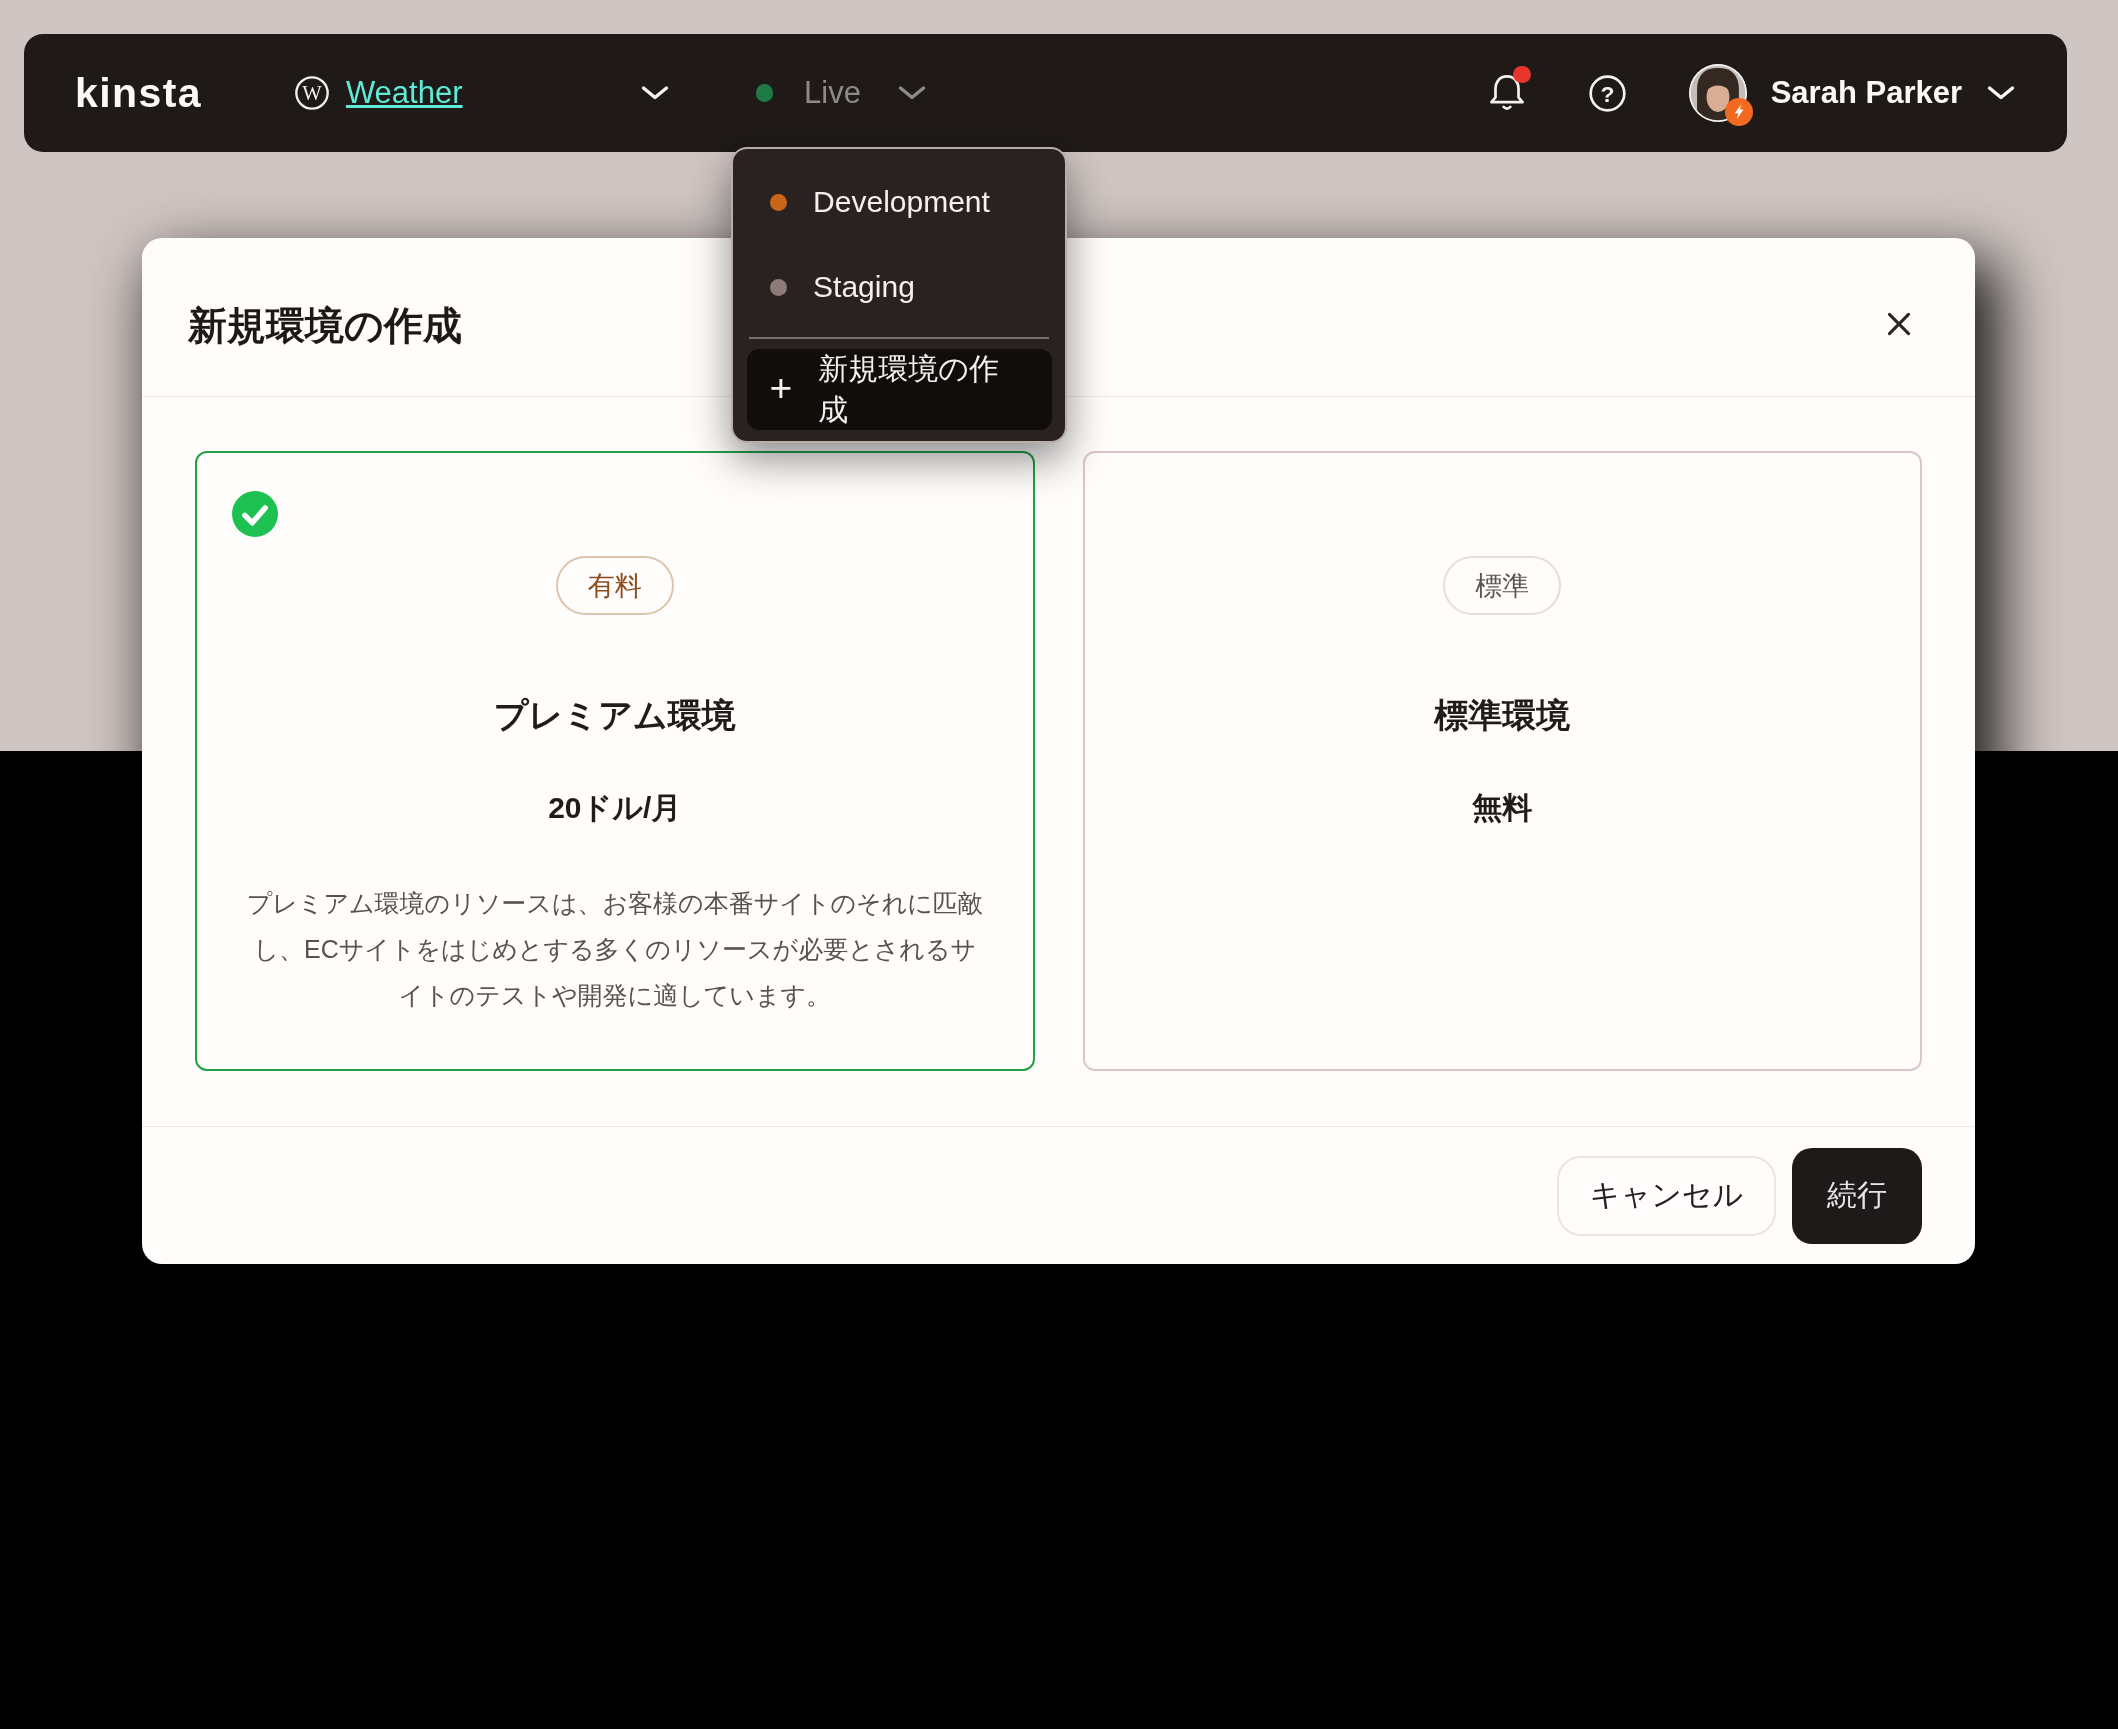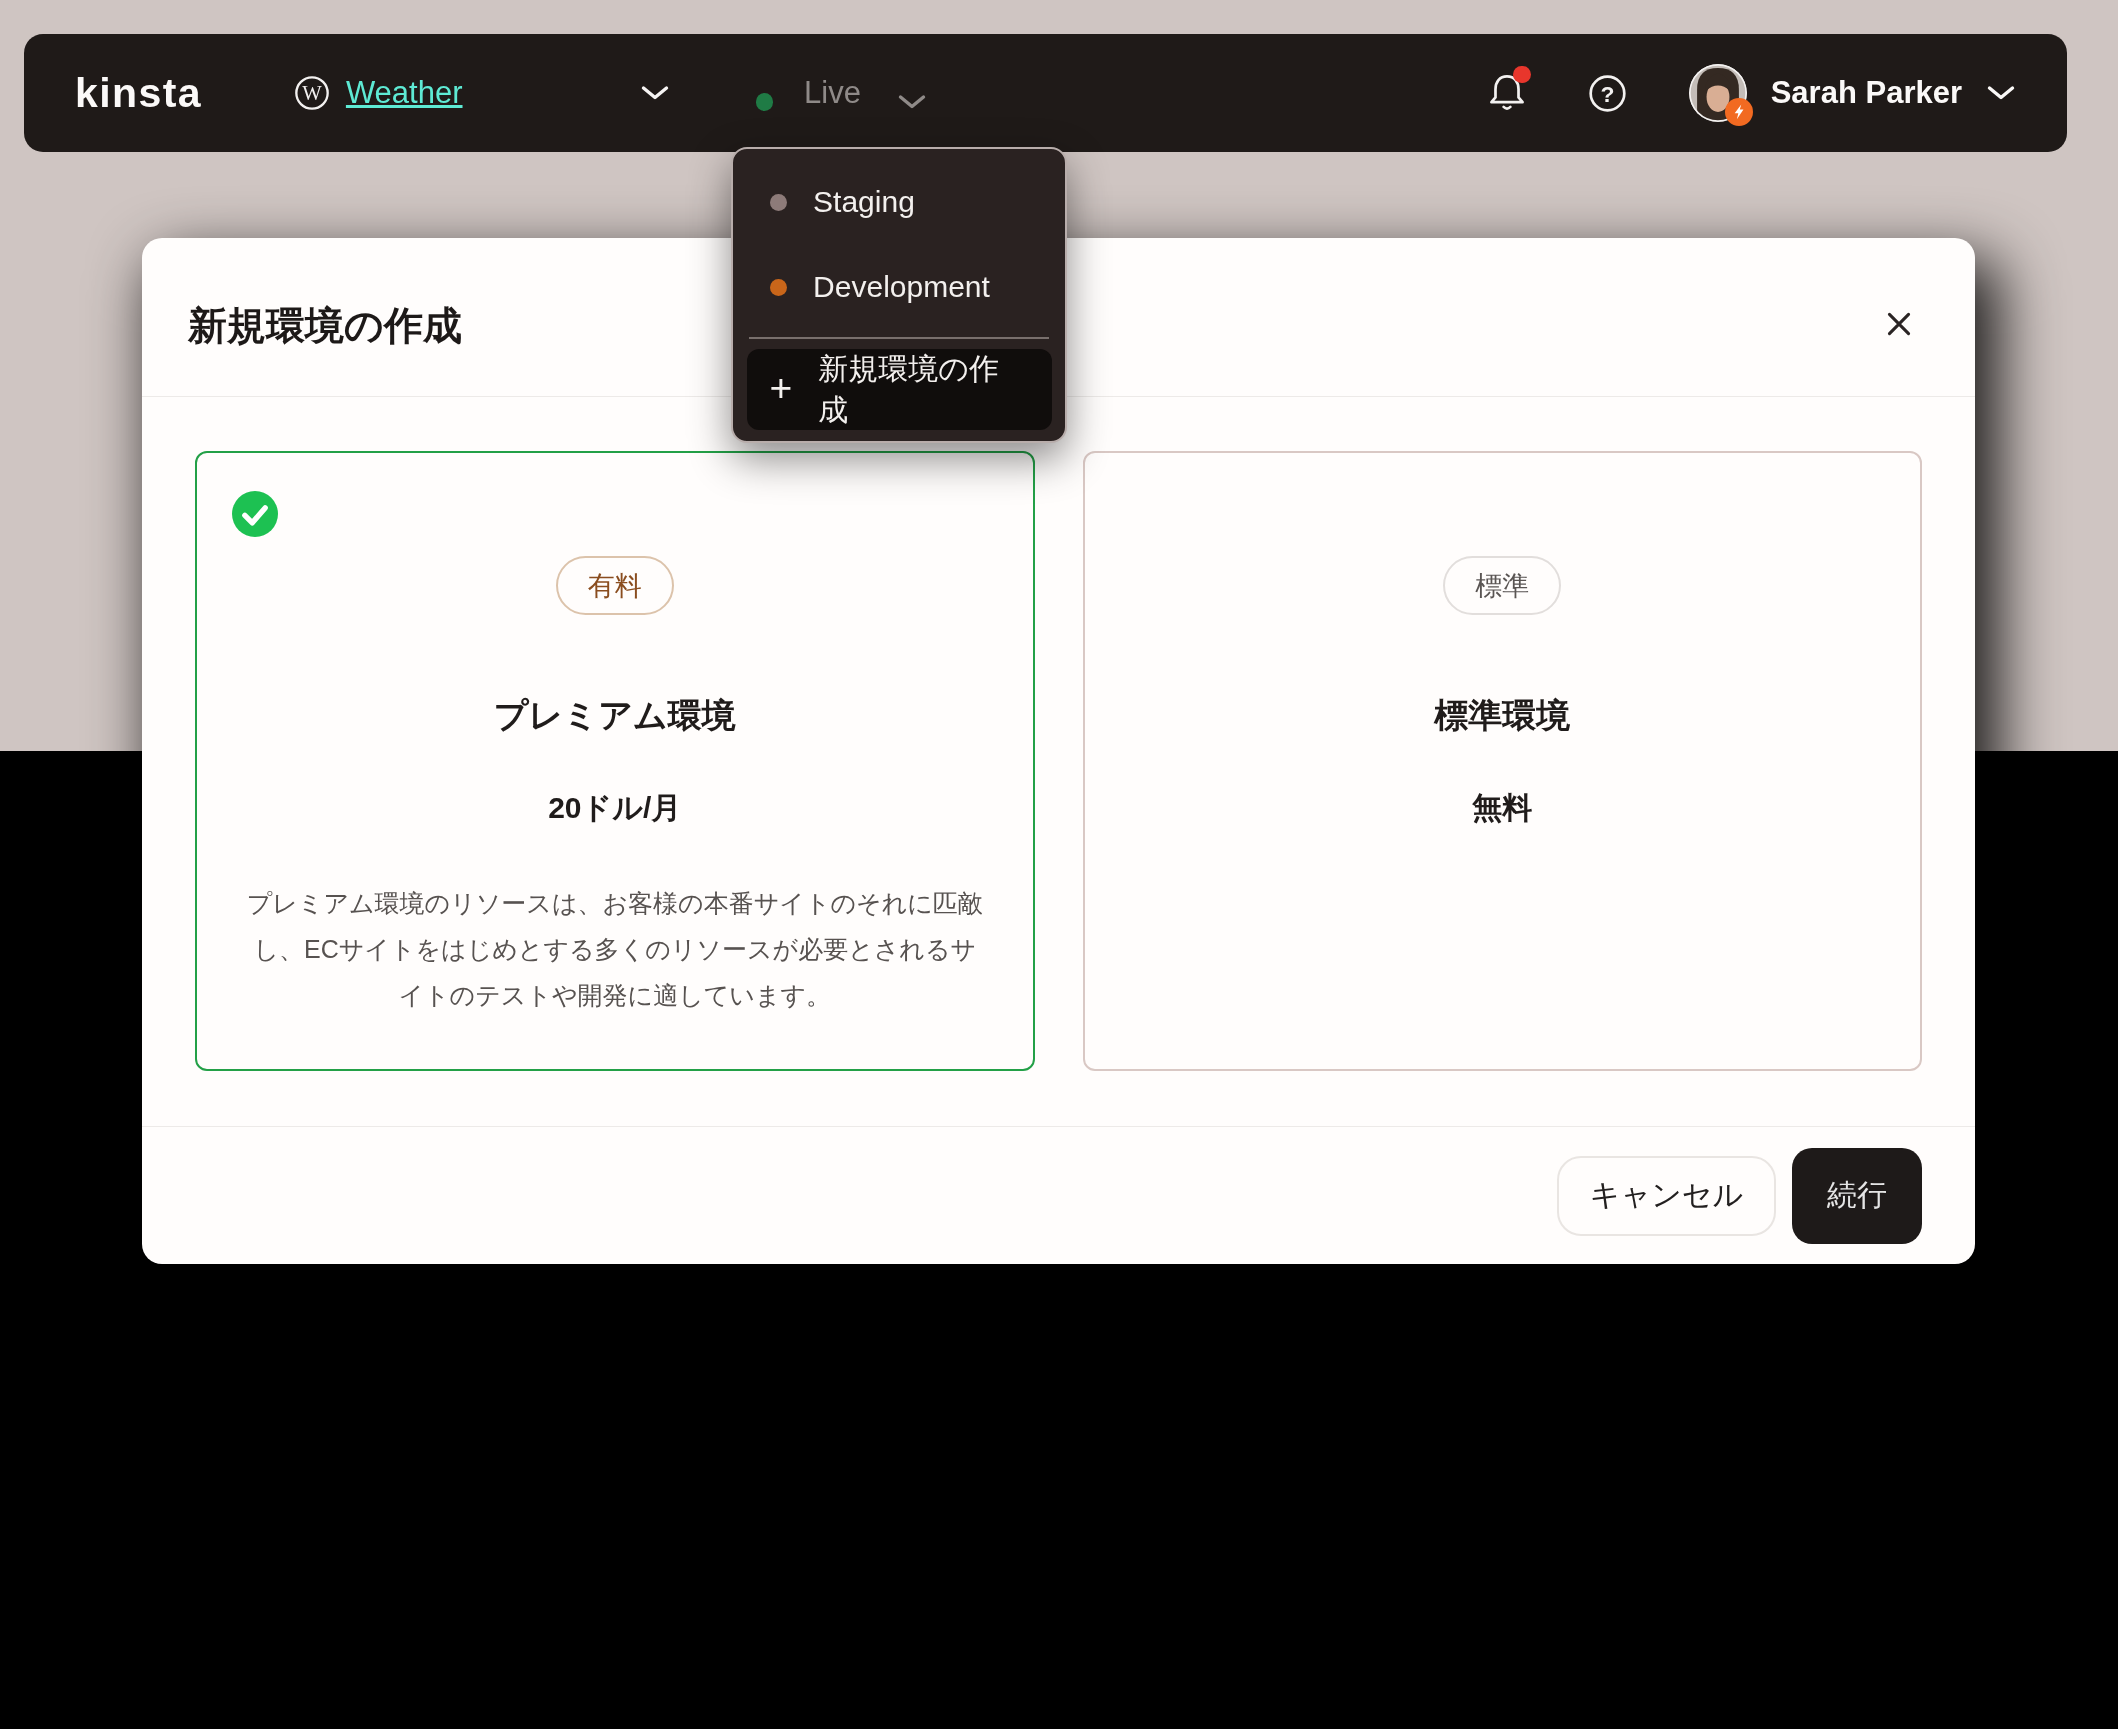--- a/index.html
+++ b/index.html
@@ -18,21 +18,21 @@
 
   
   .navbar{position:absolute;left:24px;top:34px;width:2043px;height:118px;background:var(--nav-bg);
     border-radius:19px;display:flex;align-items:center;padding:0 51px;box-sizing:border-box;z-index:10;}
   .logo{font-size:41px;font-weight:800;color:#fbf9f8;letter-spacing:1.4px;}
   .wp-group{display:flex;align-items:center;margin-left:92px;cursor:pointer;}
   .wp-icon{width:36px;height:36px;display:block;}
   .weather-label{margin-left:16px;font-size:31px;color:#5eead4;font-weight:500;text-decoration:underline;}
   .chev{width:30px;height:17.6px;display:block;}
   .weather-chev{margin-left:177px;color:#f6f4f3;}
-  .env-group{display:flex;align-items:flex-end;margin-left:86px;cursor:pointer;}
+  .env-group{display:flex;align-items:center;margin-left:86px;cursor:pointer;}
   .env-dot{width:17.6px;height:17.6px;border-radius:50%;background:var(--dot-green);}
   .env-label{margin-left:31px;font-size:31px;color:var(--live-gray);font-weight:500;}
   .env-chev{margin-left:36px;color:var(--live-gray);}
   .nav-right{margin-left:auto;display:flex;align-items:center;}
   .bell-wrap{position:relative;margin-right:62px;cursor:pointer;}
   .bell-dot{position:absolute;right:-5.4px;top:-5.4px;width:17.6px;height:17.6px;border-radius:50%;background:var(--red);}
   .help-btn{margin-right:62px;cursor:pointer;display:flex;}
   .avatar-wrap{position:relative;margin-right:20px;cursor:pointer;}
   .avatar{width:58px;height:58px;border-radius:50%;display:block;}
   .avatar-badge{position:absolute;right:-6.8px;bottom:-4px;width:28px;height:28px;border-radius:50%;
@@ -152,26 +152,26 @@
 
       <div class="user-name">Sarah Parker</div>
       <svg class="chev user-chev" viewBox="0 0 44 26">
         <polyline points="5,6 22,20 39,6" fill="none" stroke="currentColor" stroke-width="5" stroke-linecap="round" stroke-linejoin="round"></polyline>
       </svg>
     </div>
   </div>
 
   <div class="dropdown">
     <div class="dd-item">
+      <span class="dd-dot dev"></span>
+      <span class="dd-label">Development</span>
+    </div>
+    <div class="dd-item">
       <span class="dd-dot staging"></span>
       <span class="dd-label">Staging</span>
-    </div>
-    <div class="dd-item">
-      <span class="dd-dot dev"></span>
-      <span class="dd-label">Development</span>
     </div>
     <div class="dd-divider"></div>
     <div class="dd-create">
       <span class="dd-plus">+</span>
       <span class="dd-create-label">新規環境の作成</span>
     </div>
   </div>
 
   <div class="modal">
     <div class="modal-title">新規環境の作成</div>

